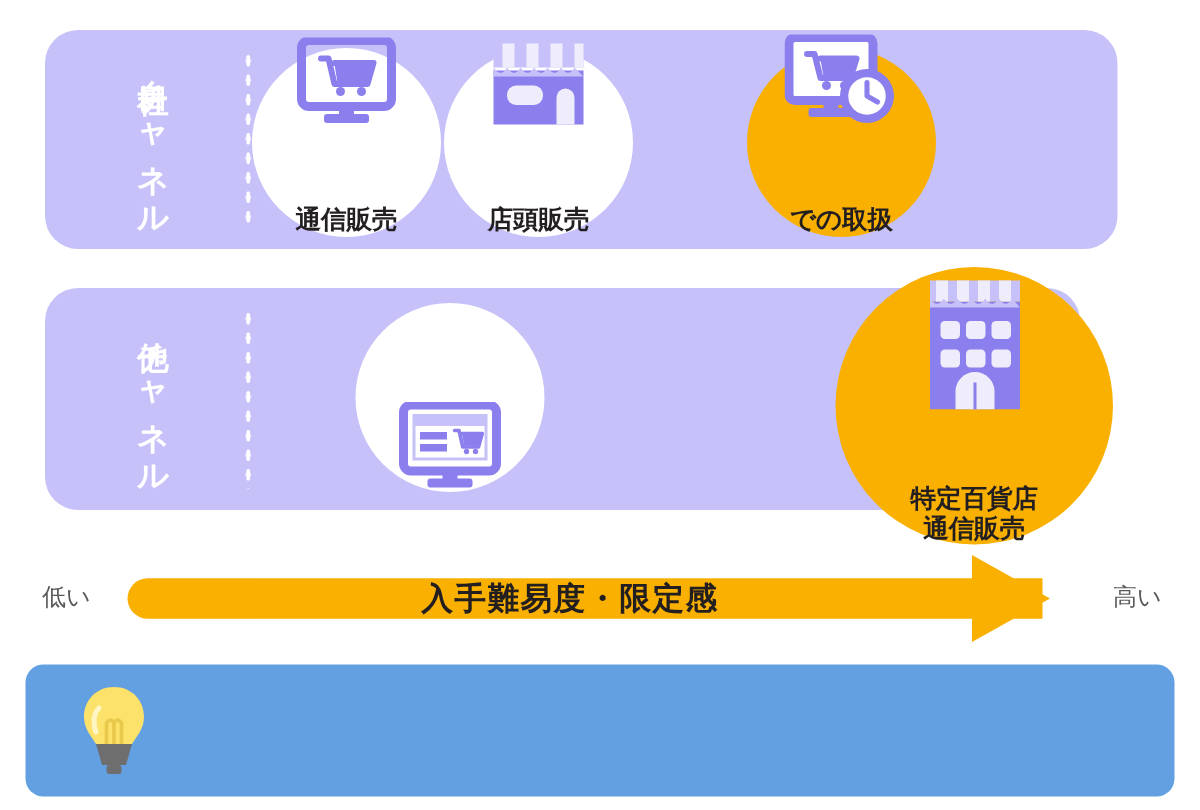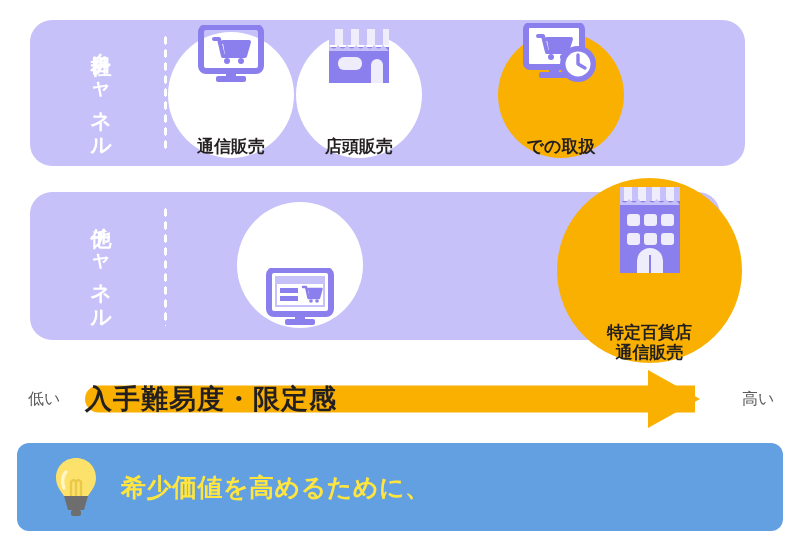--- a/index.html
+++ b/index.html
@@ -120,21 +120,22 @@
     border-top: 29px solid transparent;
     border-bottom: 29px solid transparent;
     border-left: 52px solid #f9b000;
   }
   #arrow-text {
     position: absolute;
     left: 85px;
     top: 50%;
     transform: translateY(-50%);
     width: 590px;
-    font-size: 27px;
+    text-align: center;
+    font-size: 21px;
     font-weight: bold;
     color: #231f20;
     letter-spacing: 1px;
   }
 
   
   #banner {
     position: absolute;
     left: 17px; top: 443px;
     width: 766px; height: 88px;
@@ -283,15 +284,14 @@
         <path d="M18 40 L18 26"></path>
         <path d="M23 40 L23 26"></path>
         <path d="M28 40 L28 26"></path>
         <path d="M18 26 q2.5 -4 5 0 q2.5 -4 5 0"></path>
       </g>
       <path d="M11 40 L35 40 L31 54 L15 54 Z" fill="#6E6E6E"></path>
       <rect x="18" y="54" width="10" height="6" rx="2" fill="#6E6E6E"></rect>
     </svg>
   </span>
   <div id="banner-text">
-    <div>希少価値を高めるために、</div>
   </div>
 </div>
 
 </body></html>

